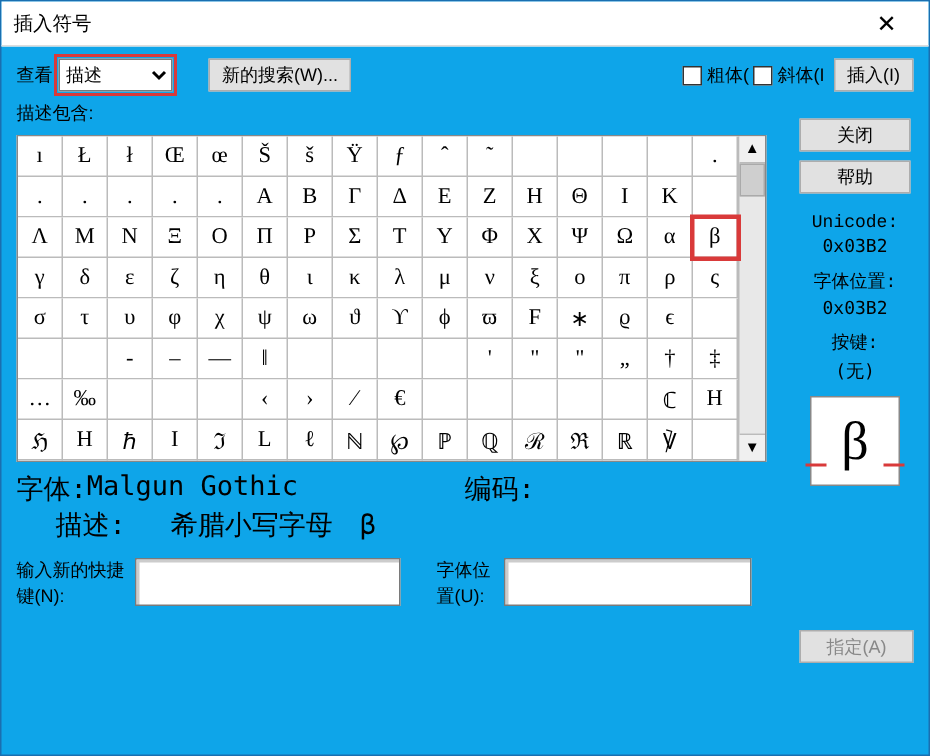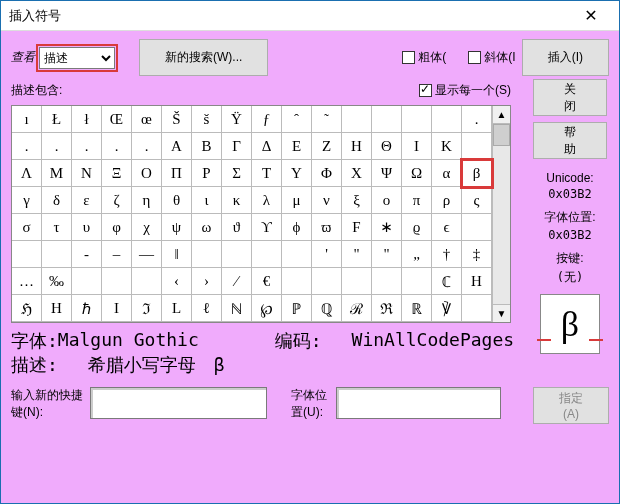--- a/index.html
+++ b/index.html
@@ -8,21 +8,21 @@
     font-family: "Microsoft YaHei", SimSun, sans-serif;
     font-size: 12px;
     background: #f0f0f0;
     width: 620px;
     height: 504px;
     overflow: hidden;
   }
   .window {
     width: 620px;
     height: 504px;
-    background: #f0abfc;
+    background: #0ea5e9;
     border: 1px solid #1a6fb0;
   }
   .titlebar {
     height: 30px;
     background: #fff;
     display: flex;
     align-items: center;
     padding: 0 8px;
     border-bottom: 1px solid #ddd;
     position: relative;
@@ -36,56 +36,56 @@
   }
   .content {
     padding: 8px 10px;
     position: relative;
   }
   .row {
     display: flex;
     align-items: center;
     margin-bottom: 6px;
   }
-  .label { margin-right: 4px; font-style: italic; }
+  .label { margin-right: 4px; }
   select.viewsel {
     width: 76px;
     height: 22px;
     border: 1px solid #7a7a7a;
     background:#fff;
     outline: 2px solid #d93a3a;
     outline-offset: 1px;
     margin-right: 24px;
     font-size:12px;
   }
   button.flat {
     border: 1px solid #adadad;
     background: #e1e1e1;
-    height: 37px;
-    padding: 0 25px;
+    height: 22px;
+    padding: 0 8px;
     font-size: 12px;
     cursor: default;
   }
   button.flat:disabled { color:#888; }
   .chk {
     display: inline-flex;
     align-items: center;
-    margin-left: 22px;
+    margin-left: 3px;
   }
   .chkbox{ width:13px;height:13px;border:1px solid #333;display:inline-block;margin-right:3px;background:#fff;position:relative;}
   .chkbox.checked::after{content:"✓";position:absolute;top:-3px;left:0;font-size:12px;}
   .rightcol {
     position: absolute;
     right: 10px;
     top: 48px;
     width: 78px;
     text-align: center;
   }
   .rightcol button.flat { width: 74px; margin-bottom: 6px; }
-  .rightcol .info { font-size:12px; margin: 6px 0 2px 0; }
+  .rightcol .info { font-size:12px; margin: 6px 0 2px 0; font-family: Liberation Mono, monospace; }
   .rightcol .val { font-family: Consolas, monospace; font-size:12px; margin-bottom:8px;}
   .preview {
     width: 60px; height: 60px; border:1px solid #888; margin: 8px auto 0 auto;
     display:flex;align-items:center;justify-content:center;
     font-family: serif; font-size: 36px; background:#fff;
     position:relative;
   }
   .preview::before{content:"";position:absolute;left:-4px;bottom:12px;height:2px;width:14px;background:#d93a3a;}
   .preview::after{content:"";position:absolute;right:-4px;bottom:12px;height:2px;width:14px;background:#d93a3a;}
   .gridwrap {
@@ -124,21 +124,21 @@
   .scroll .thumb{position:absolute;top:0;left:0;right:0;height:22px;background:#cfcfcf;border:1px solid #aaa;}
   .metarows { margin-top:6px; font-family: SimSun, monospace; font-size:18px;}
   .metarows .line{display:flex;}
   .fieldgroup { display:flex; gap:24px; margin-top:10px; }
   .fg { display:flex; flex-direction:row; }
   .fg input.box {
     width: 230px; height:32px; border:1px solid #7a7a7a; background:#fff;
     box-shadow: inset 2px 2px 0 #ccc;
     font-size:12px;padding:0 4px;
   }
-  .btncol{ display:flex; flex-direction:column; gap:24px; margin-left:8px;}
+  .btncol{ display:flex; flex-direction:column; gap:24px; margin-left:8px;margin-top:48px;}
   .btncol button.flat{width:76px;}
   .row1extra{display:flex;align-items:center;margin-left:auto;}
 </style>
 </head>
 <body>
 
 <div class="window">
   <div class="titlebar">
     <span class="title">插入符号</span>
     <span class="close">✕</span>
@@ -160,24 +160,20 @@
         <span class="chk">
             <span class="chkbox"></span>
             <span>斜体(I</span>
           </span>
         <button class="flat" style="margin-left:6px;">插入(I)</button>
       </div>
     </div>
 
     <div class="row" style="justify-content:space-between;width:500px;">
       <span>描述包含:</span>
-      <span class="chk">
-          <span class="chkbox checked"></span>
-          <span>显示每一个(S)</span>
-        </span>
     </div>
 
     <div class="gridwrap">
       <div class="grid" id="grid">
           <div class="cell">ı</div>
           <div class="cell">Ł</div>
           <div class="cell">ł</div>
           <div class="cell">Œ</div>
           <div class="cell">œ</div>
           <div class="cell">Š</div>
@@ -309,26 +305,25 @@
         <div class="track">
             <div class="thumb"></div>
           </div>
         <div class="arr bot">▼</div>
       </div>
     </div>
 
     <div class="metarows">
       <div class="line">
         <span>字体:</span>
-        <span style="margin-right:76px;">Malgun Gothic</span>
+        <span style="margin-right:111px;">Malgun Gothic</span>
         <span style="margin-right:30px;">编码:</span>
-        <span>WinAllCodePages</span>
       </div>
       <div class="line">
-        <span style="margin-right:30px;">描述:</span>
+        <span style="margin-right:30px;margin-left:26px;">描述:</span>
         <span>希腊小写字母　β</span>
       </div>
     </div>
 
     <div class="fieldgroup">
       <div class="fg">
         <span>输入新的快捷键(N):</span>
         <input class="box" style="">
       </div>
       <div class="fg">

